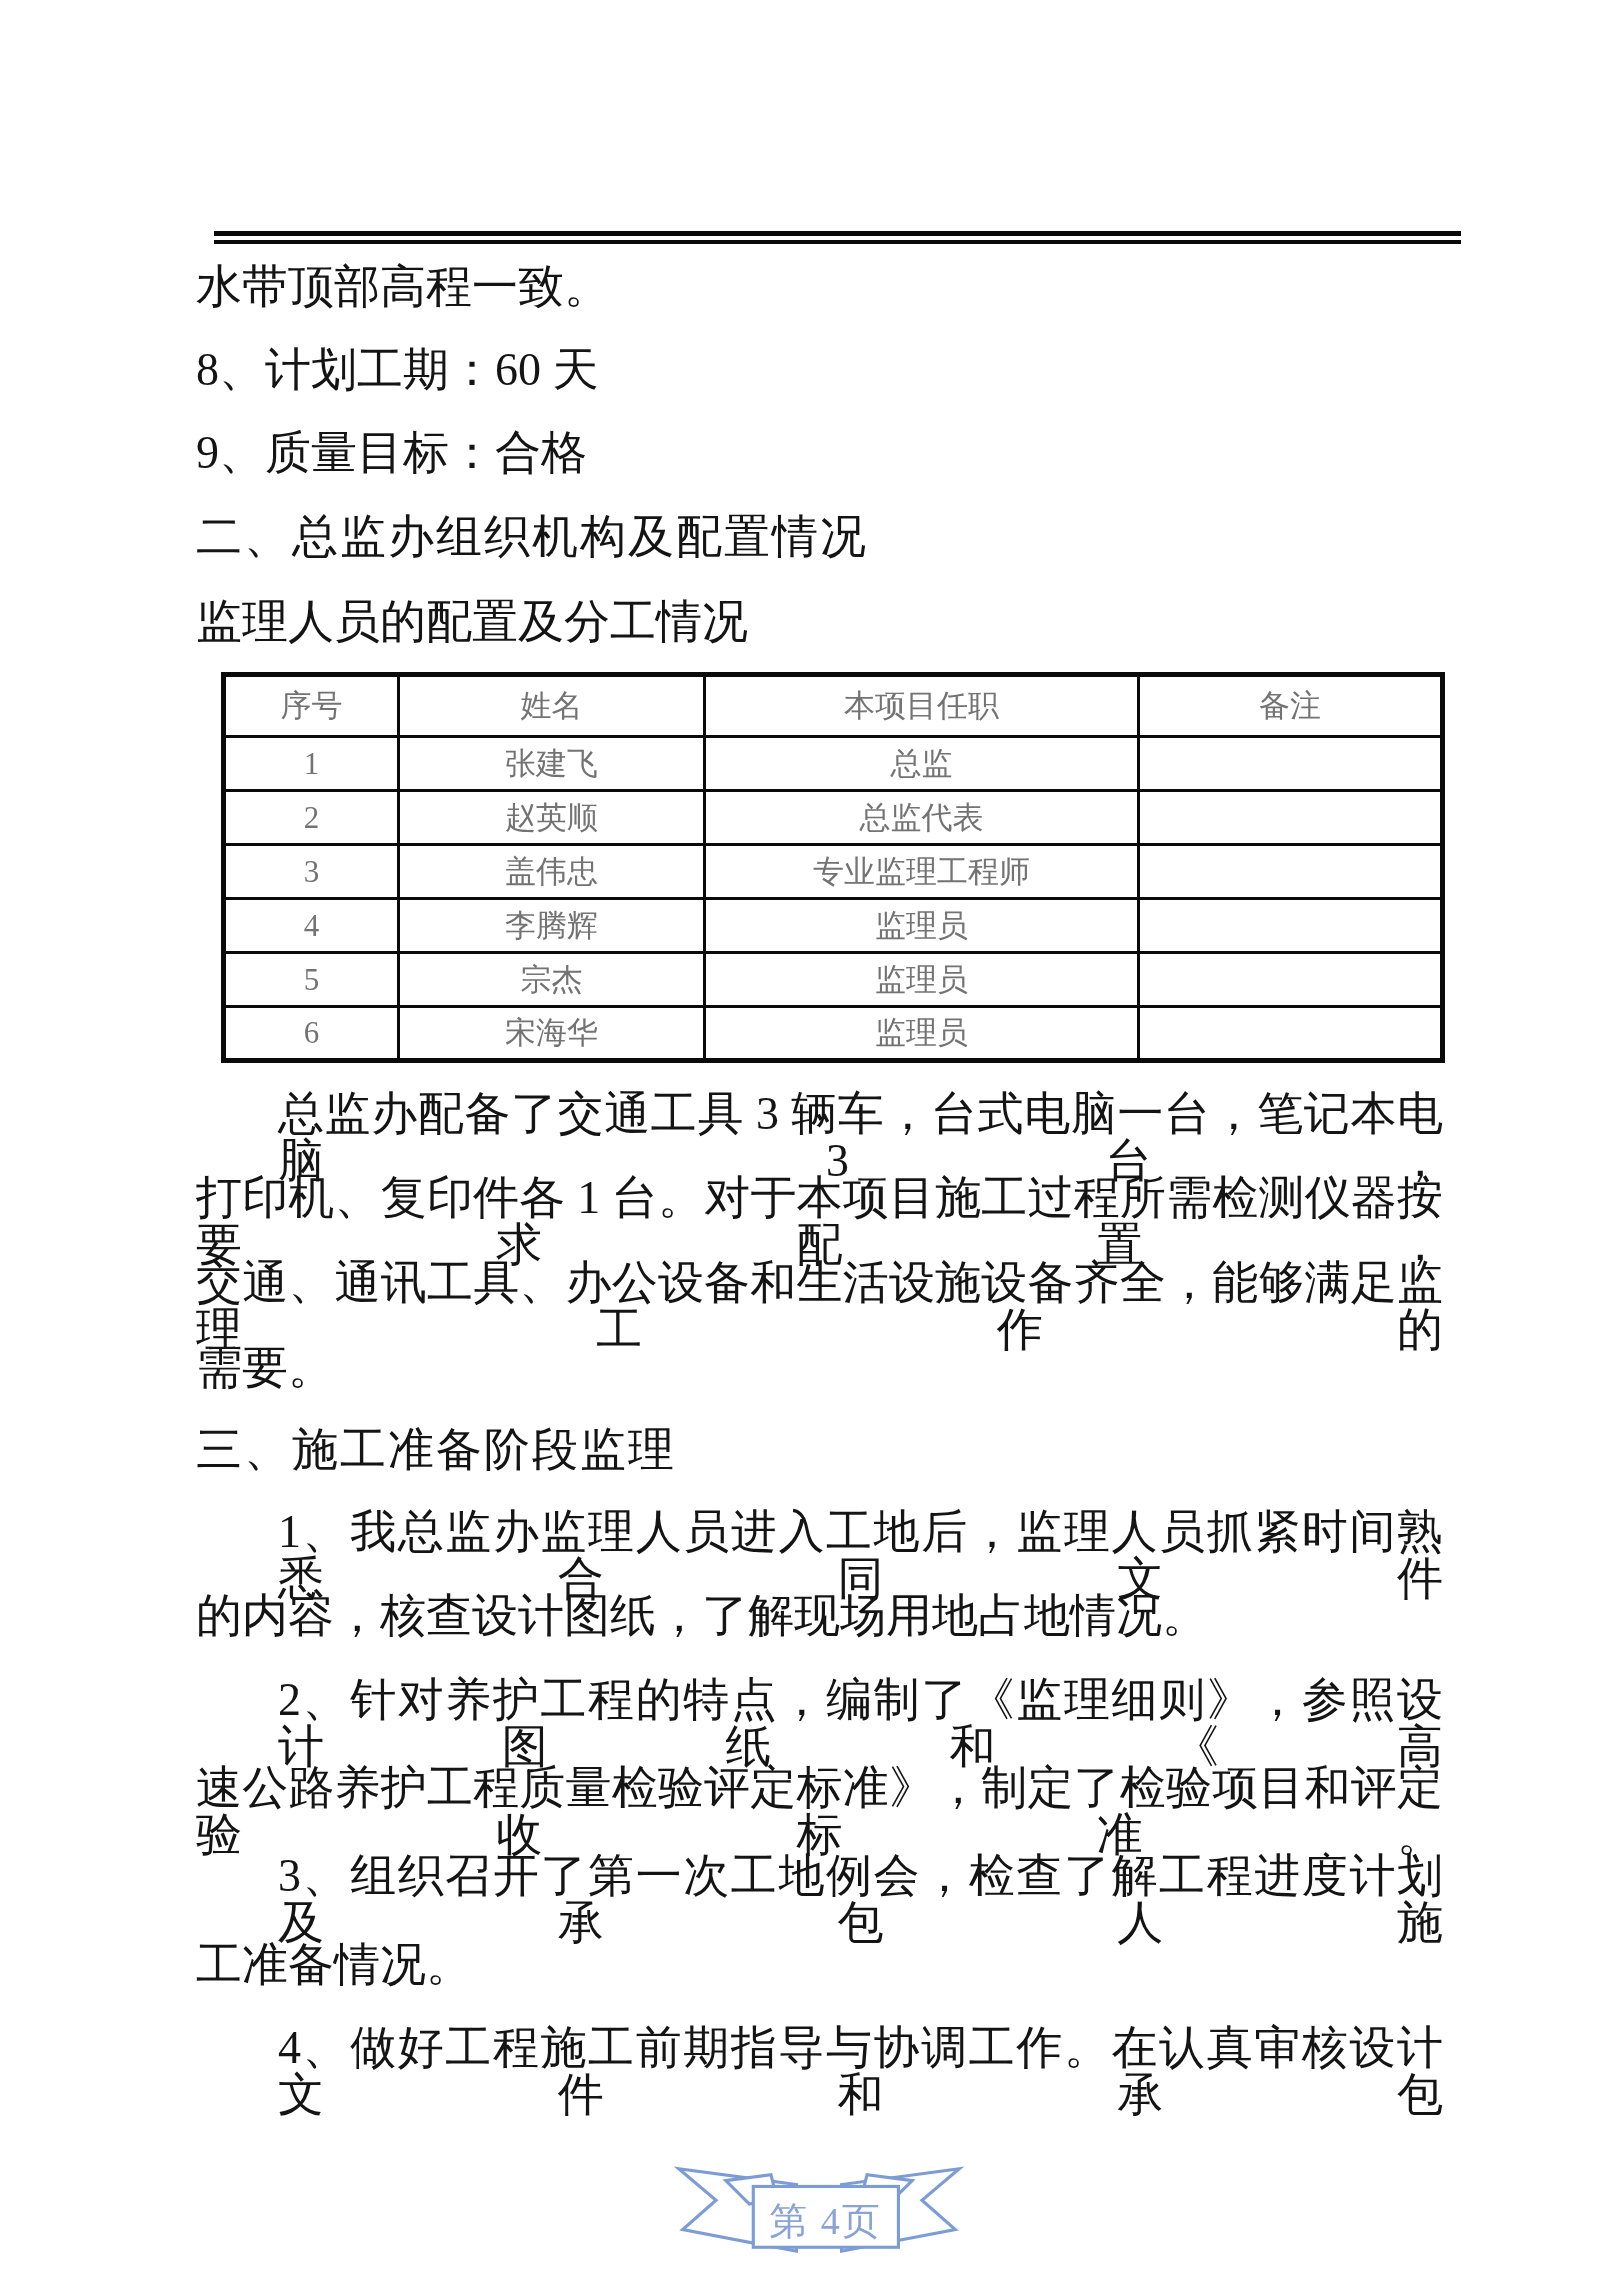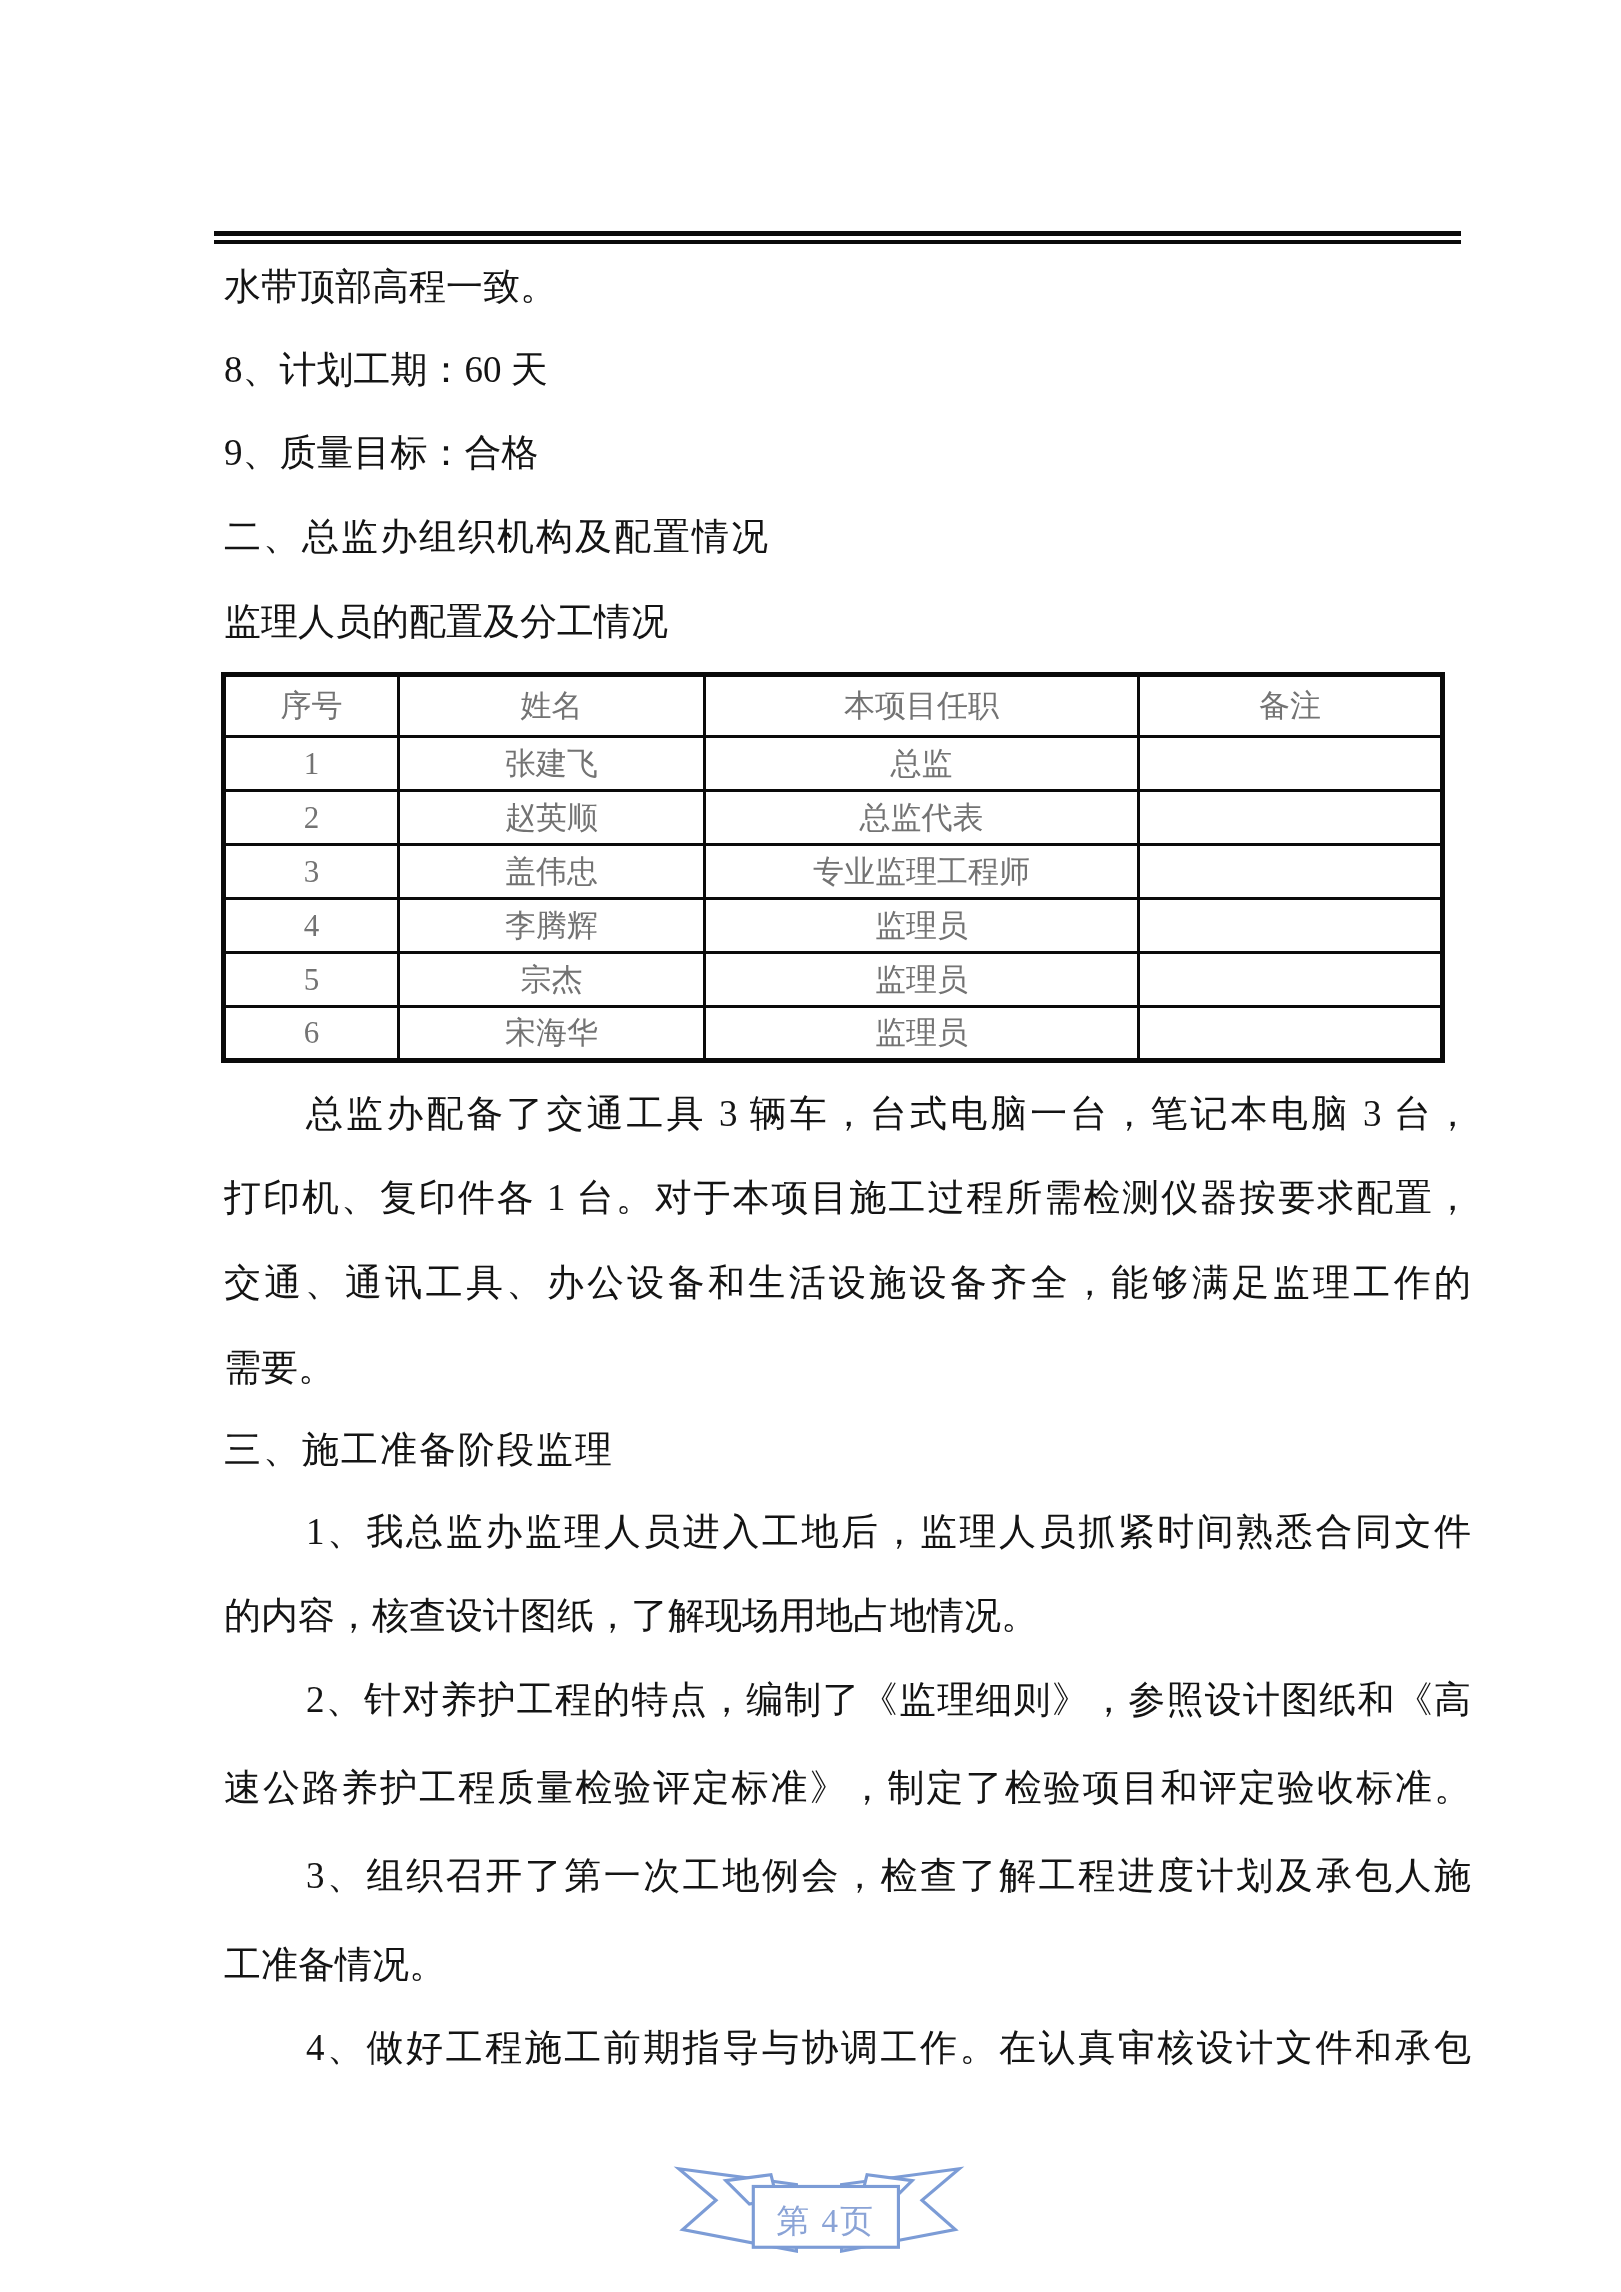--- a/index.html
+++ b/index.html
@@ -9,22 +9,22 @@
     background:#ffffff;
     font-family:"Liberation Serif","DejaVu Serif",serif;
     color:#141414;
     overflow:hidden;
   }
   .header-rule{
     position:absolute;left:214px;top:231px;width:1247px;height:3.9px;
     border-top:5.9px solid #0a0a0a;border-bottom:4.9px solid #0a0a0a;
   }
   .line{
-    position:absolute;left:224px;width:1247px;height:51px;
-    font-size:37px;line-height:47px;white-space:pre;
+    position:absolute;left:196px;width:1247px;height:51px;
+    font-size:46px;line-height:47px;white-space:pre;
     box-sizing:border-box;
   }
   .bold{font-weight:normal;letter-spacing:2px;}
   .indent{padding-left:82px;}
   .fill{
     white-space:normal;
     text-align:justify;
     text-align-last:justify;
     -moz-text-align-last:justify;
     text-justify:inter-character;
@@ -42,21 +42,21 @@
   }
   table.staff{border:5.9px solid #0a0a0a;}
   tr.hdr{height:62px;}
   tr.data{height:54px;}
   .ribbon{position:absolute;left:667px;top:2159px;width:304px;height:102px;}
   .ribbon svg{display:block;width:100%;height:100%;}
   .ribbon .shape{fill:#ffffff;stroke:var(--ribbon-color,#7c9cd6);stroke-width:3.2;stroke-linejoin:miter;}
   .ribbon-label{
     position:absolute;left:86px;top:29px;width:145px;height:67px;
     display:flex;align-items:center;justify-content:center;
-    font-size:33px;color:var(--ribbon-label-color,#8aa3d6);
+    font-size:38px;color:var(--ribbon-label-color,#8aa3d6);
     letter-spacing:2px;white-space:pre;
   }
 </style>
 </head>
 <body>
 
 <div class="page">
 
   <div class="header-rule"></div>
 

